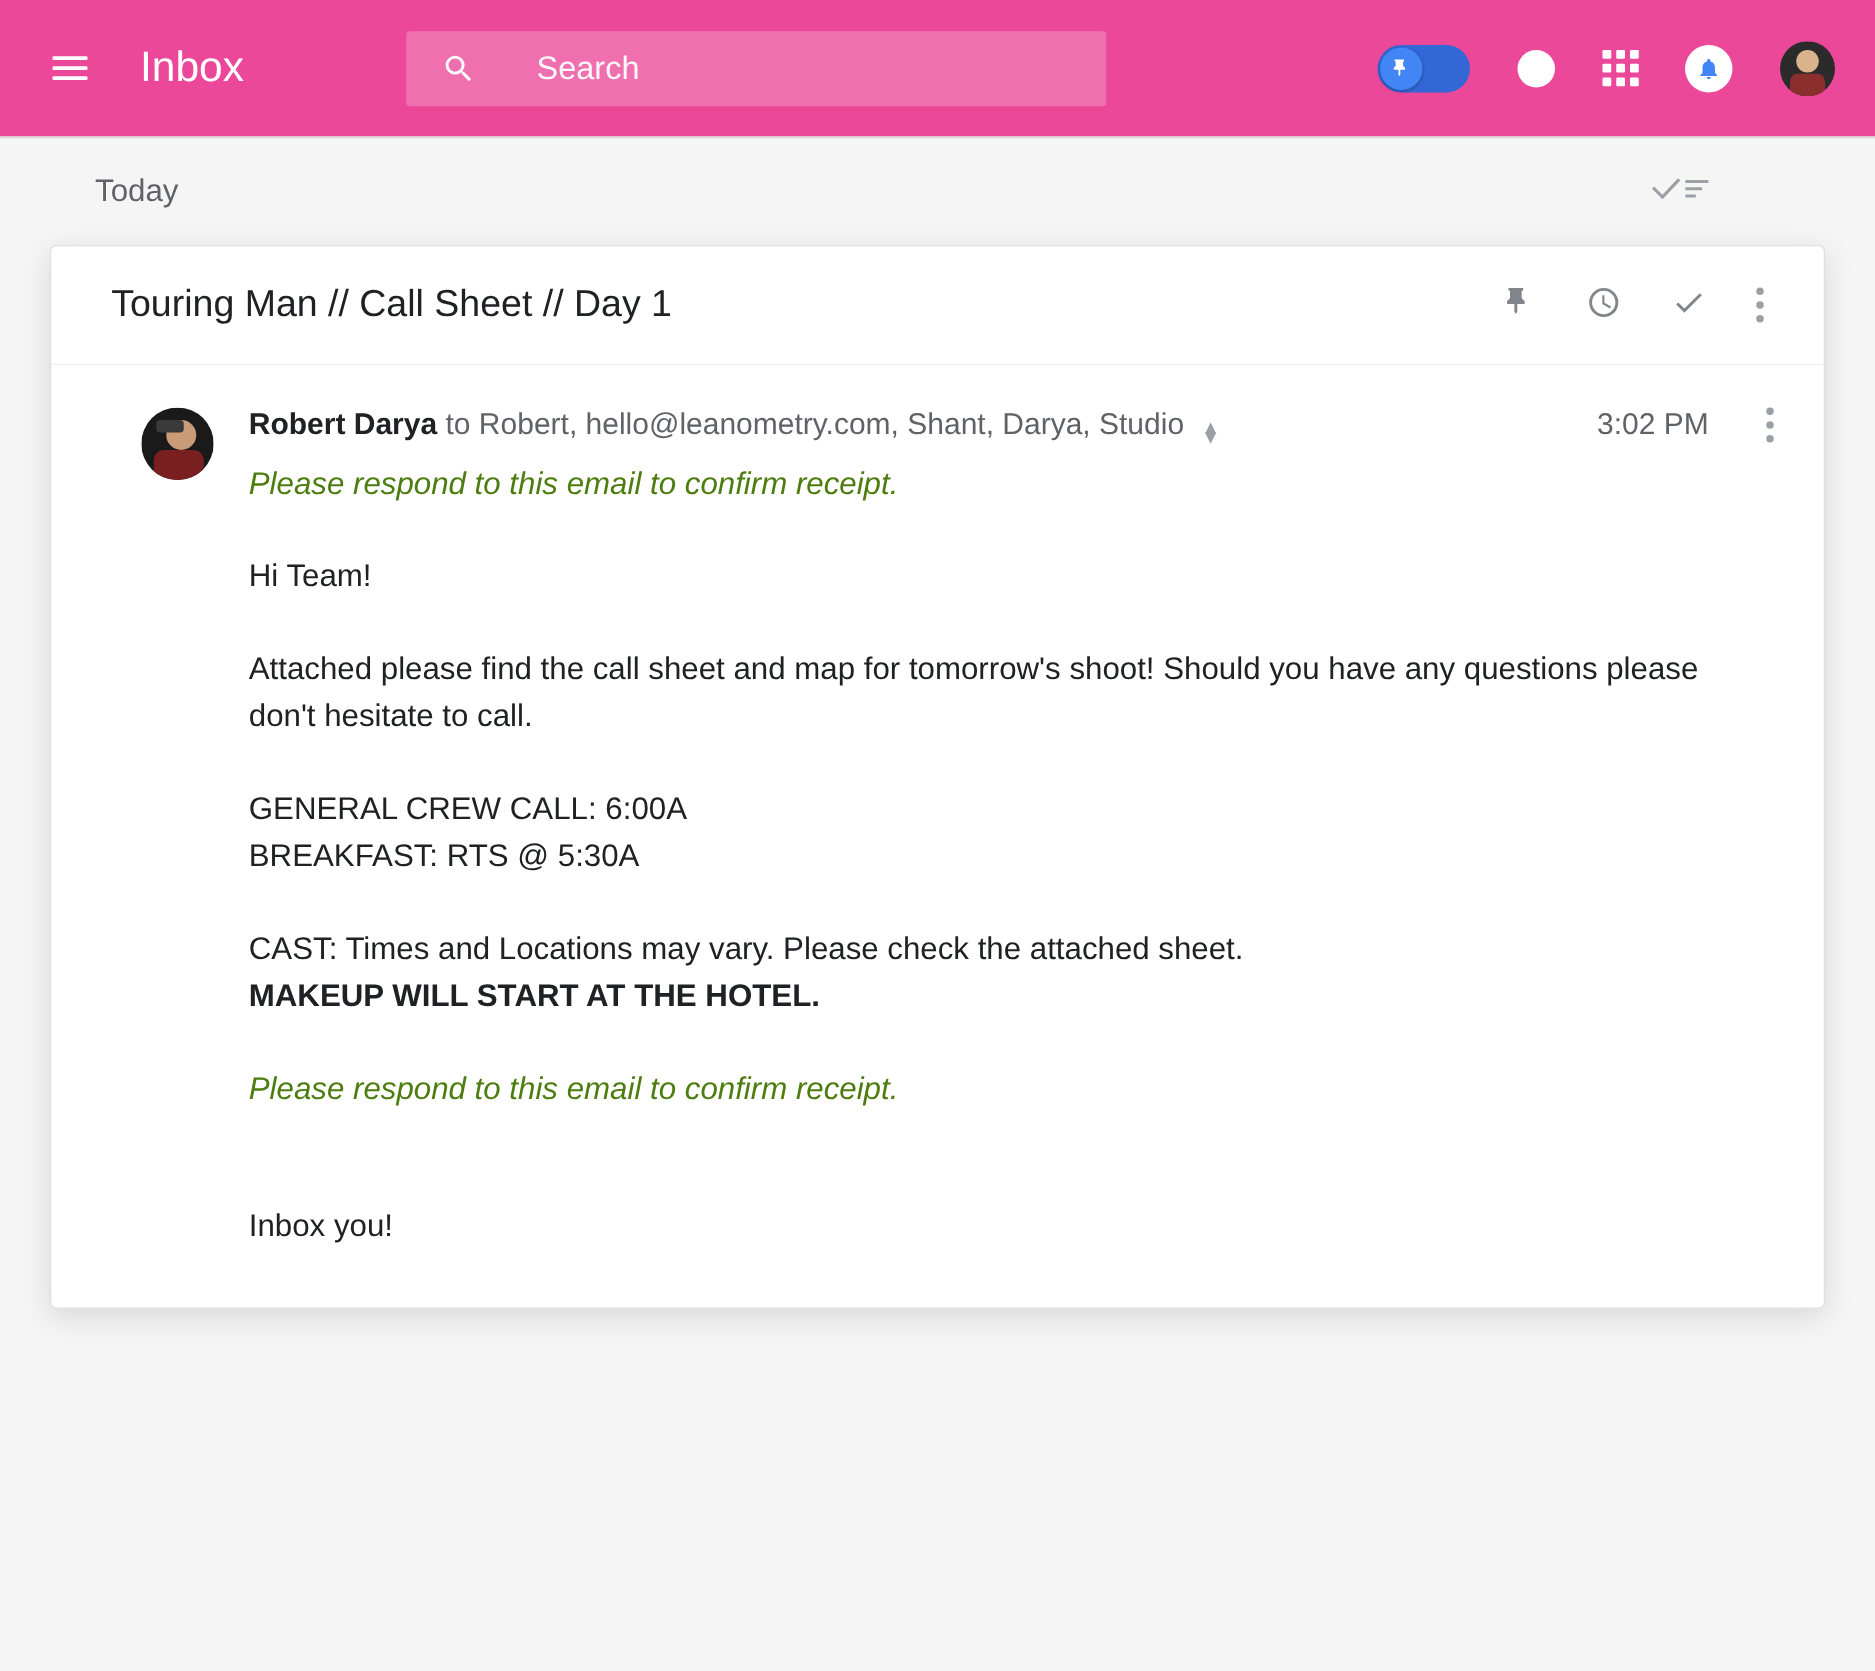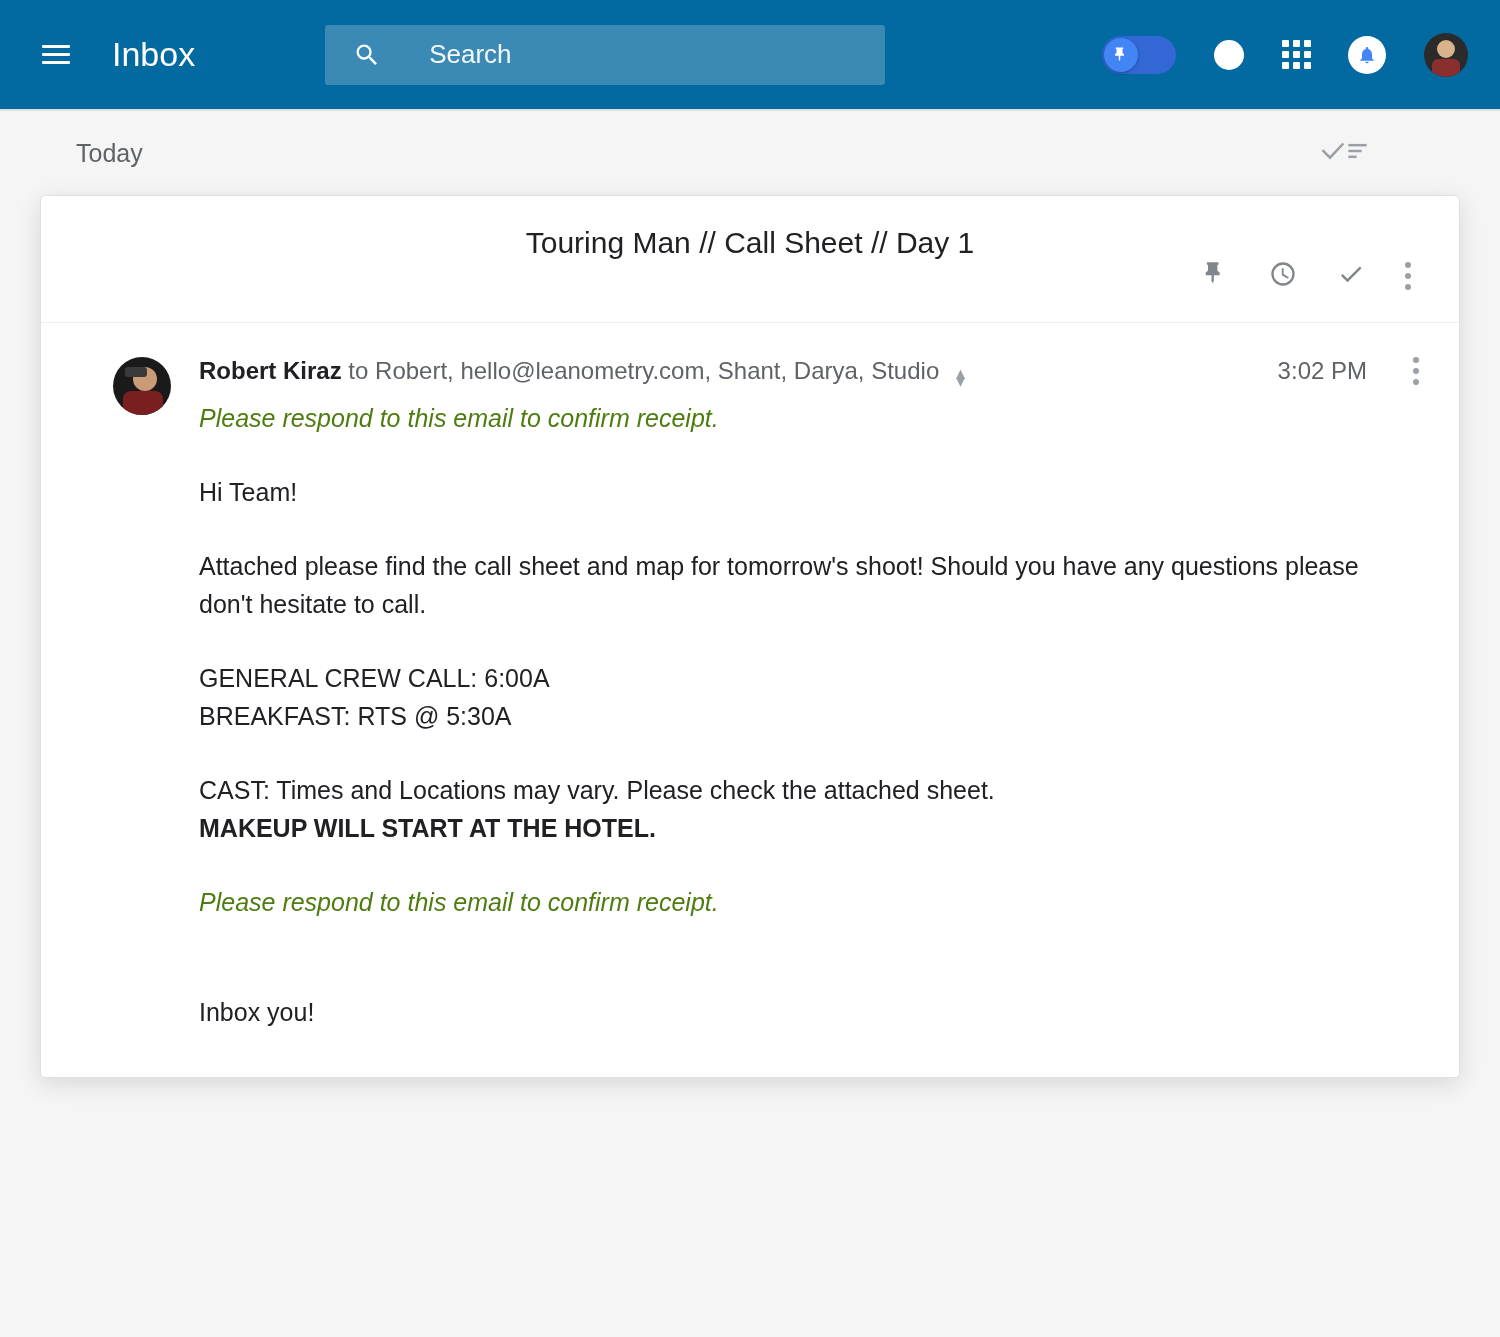--- a/index.html
+++ b/index.html
@@ -2,21 +2,21 @@
 <html><head>
 <meta charset="utf-8">
 <style>
   * { box-sizing: border-box; margin: 0; padding: 0; }
   html, body { width: 1500px; height: 1337px; background: #f5f5f5; font-family: "Helvetica Neue", Arial, sans-serif; }
   body { padding-bottom: 40px; }
 
   
   .header {
     height: 109px;
-    background: #0369a1;
+    background: #ec4899;
     display: flex;
     align-items: center;
     padding: 0 32px;
     position: relative;
   }
   .hamburger { width: 48px; height: 48px; display:flex; align-items:center; justify-content:center; cursor:pointer; }
   .hamburger-lines { width: 28px; }
   .hamburger-lines div { height: 3px; background:#fff; margin: 5px 0; border-radius:1px; }
 
   .app-title { color:#fff; font-size: 34px; margin-left: 32px; font-weight:400; }
@@ -73,21 +73,20 @@
     background:#fff;
     border:1px solid #e0e0e0;
     border-radius:5px;
     box-shadow: 0 6px 24px rgba(0,0,0,0.12);
   }
 
   .subject-row {
     display:flex; align-items:center;
     padding: 30px 48px;
     border-bottom:1px solid #eee;
-    flex-direction:column;
   }
   .subject { font-size:30px; color:#202124; font-weight:400; }
   .subject-actions { margin-left:auto; display:flex; align-items:center; gap:40px; }
   .action-ico svg { width:28px; height:28px; fill:#80868b; }
   .more-dots-v { display:flex; flex-direction:column; gap:5px; }
   .more-dots-v span { width:6px; height:6px; background:#9aa0a6; border-radius:50%; }
 
   .message {
     display:flex;
     padding: 34px 40px 46px 72px;
@@ -224,21 +223,21 @@
           <rect width="58" height="58" fill="#1a1a1a"></rect>
           <circle cx="32" cy="22" r="12" fill="#c99b76"></circle>
           <rect x="10" y="34" width="40" height="24" rx="8" fill="#7a1f1f"></rect>
           <rect x="12" y="10" width="22" height="10" rx="3" fill="#3a3a3a"></rect>
         </svg>
     </div>
 
     <div class="msg-main">
       <div class="msg-head">
         <div class="from-line">
-          <span class="from-name">Robert Kiraz</span>
+          <span class="from-name">Robert Darya</span>
           <span>to</span>
           <span>Robert, hello@leanometry.com, Shant, Darya, Studio</span>
           <span class="expand-arrows">
               <span>▴</span>
               <span>▾</span>
             </span>
         </div>
         <div class="msg-time">3:02 PM</div>
         <div class="more-dots-v head-more">
           <span></span>

